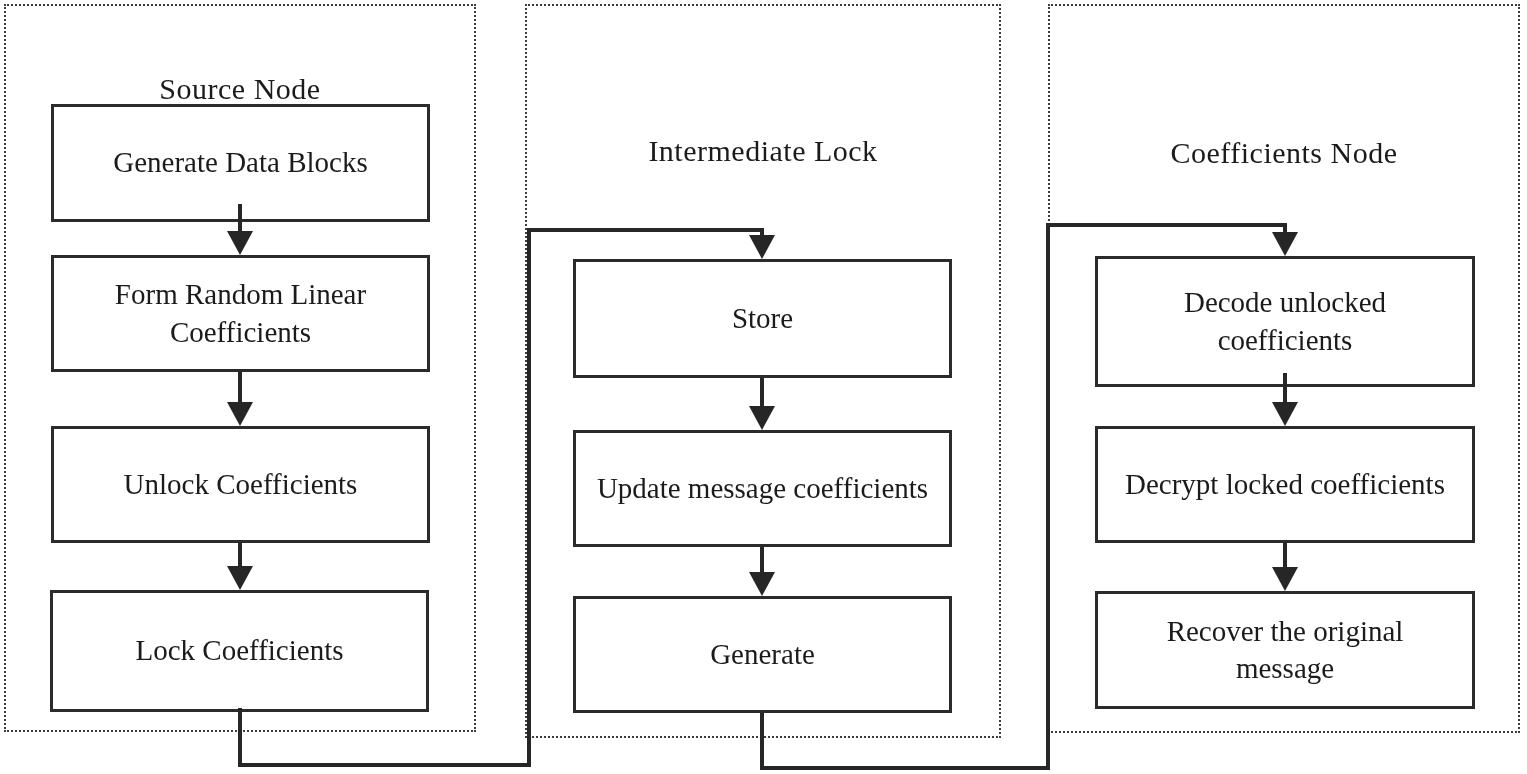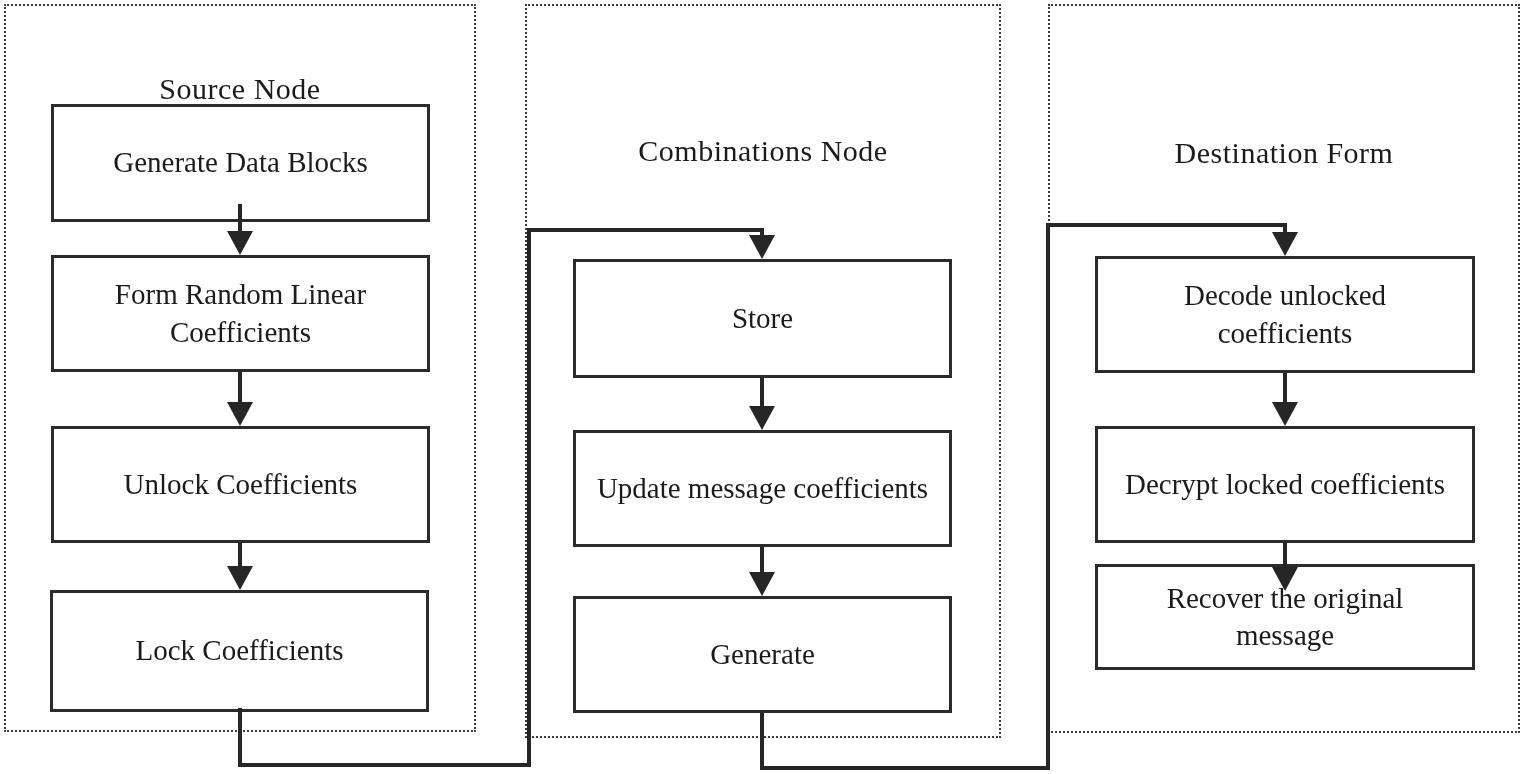--- a/index.html
+++ b/index.html
@@ -61,25 +61,25 @@
 </head>
 <body>
 
 <div class="canvas">
 
   <div class="container" style="left:4px;top:4px;width:472px;height:728px">
     <div class="ctitle" style="top:22px">Source Node</div>
   </div>
 
   <div class="container" style="left:525px;top:4px;width:476px;height:734px">
-    <div class="ctitle" style="top:84px">Combinations Node</div>
+    <div class="ctitle" style="top:84px">Intermediate Lock</div>
   </div>
 
   <div class="container" style="left:1048px;top:4px;width:472px;height:729px">
-    <div class="ctitle" style="top:86px">Destination Form</div>
+    <div class="ctitle" style="top:86px">Coefficients Node</div>
   </div>
 
   <div class="box" style="left:51px;top:104px;width:379px;height:118px">Generate Data Blocks</div>
   <div class="box" style="left:51px;top:255px;width:379px;height:117px">Form Random Linear Coefficients</div>
   <div class="box" style="left:51px;top:426px;width:379px;height:117px">Unlock Coefficients</div>
   <div class="box" style="left:50px;top:590px;width:379px;height:122px">Lock Coefficients</div>
 
   <div class="vline" style="left:238px;top:204px;height:30px"></div>
   <div class="head-down" style="left:227px;top:231px"></div>
 
@@ -92,23 +92,23 @@
   <div class="box" style="left:573px;top:259px;width:379px;height:119px">Store</div>
   <div class="box" style="left:573px;top:430px;width:379px;height:117px">Update message coefficients</div>
   <div class="box" style="left:573px;top:596px;width:379px;height:117px">Generate</div>
 
   <div class="vline" style="left:760px;top:378px;height:30px"></div>
   <div class="head-down" style="left:749px;top:406px"></div>
 
   <div class="vline" style="left:760px;top:547px;height:27px"></div>
   <div class="head-down" style="left:749px;top:572px"></div>
 
-  <div class="box" style="left:1095px;top:256px;width:380px;height:117px">Decode unlocked coefficients</div>
+  <div class="box" style="left:1095px;top:256px;width:380px;height:131px">Decode unlocked coefficients</div>
   <div class="box" style="left:1095px;top:426px;width:380px;height:117px">Decrypt locked coefficients</div>
-  <div class="box" style="left:1095px;top:564px;width:380px;height:106px">Recover the original message</div>
+  <div class="box" style="left:1095px;top:591px;width:380px;height:118px">Recover the original message</div>
 
   <div class="vline" style="left:1283px;top:373px;height:31px"></div>
   <div class="head-down" style="left:1272px;top:402px"></div>
 
   <div class="vline" style="left:1283px;top:543px;height:26px"></div>
   <div class="head-down" style="left:1272px;top:567px"></div>
 
   <div class="vline" style="left:238px;top:708px;height:59px"></div>
   <div class="hline" style="left:238px;top:763px;width:293px"></div>
   <div class="vline" style="left:527px;top:228px;height:539px"></div>

